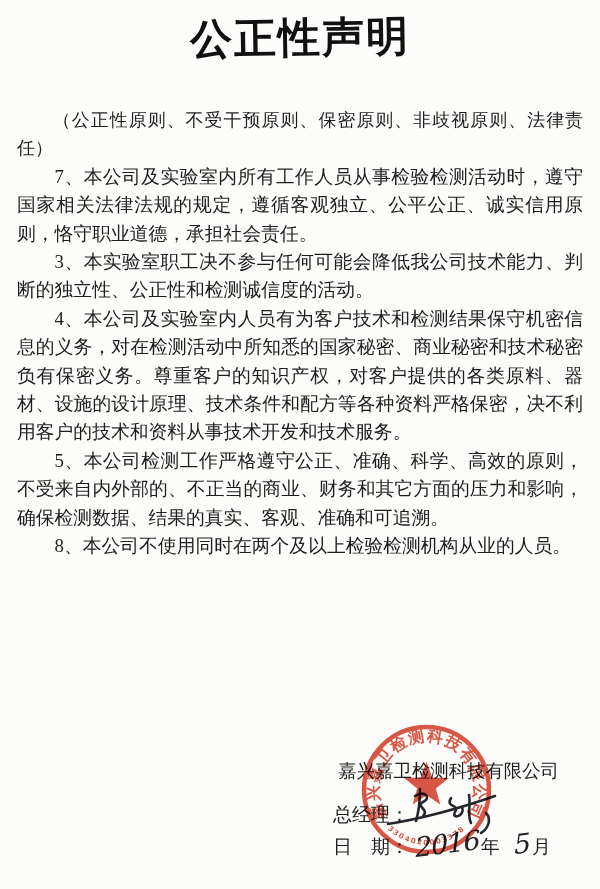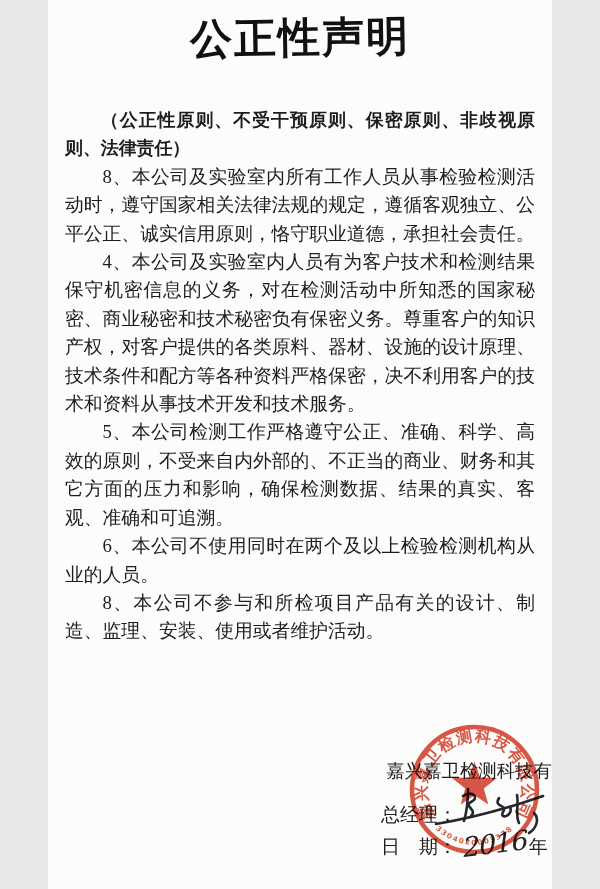--- a/index.html
+++ b/index.html
@@ -1,18 +1,18 @@
 <!DOCTYPE html>
 <html><head>
 <meta charset="utf-8">
 <style>
   html,body { margin:0; padding:0; background:#e8e8e8; }
   .page {
     position:relative;
-    width:504px; height:889px;
+    width:600px; height:889px;
     margin:0 auto;
     background:#fcfcfa;
     font-family:"Liberation Serif","DejaVu Serif",serif;
     color:#1d1d1d;
     overflow:hidden;
   }
   .title {
     margin:0;
     padding-top:10px;
     text-align:center;
@@ -24,21 +24,21 @@
   }
   .body-text {
     margin-top:40px;
     padding:0 17px;
     font-size:18.8px;
     line-height:28.4px;
     text-align:justify;
   }
   .body-text p { margin:0; text-indent:2em; }
   .principles {
-    font-weight:bold;
+    font-weight:normal;
     font-size:17.9px;
   }
   .signoff {
     position:absolute;
     left:333px; top:756px;
     width:226px;
     font-size:19px;
     line-height:31px;
   }
   .company-line { text-align:right; font-size:18.4px; white-space:nowrap; }
@@ -70,25 +70,25 @@
 </head>
 <body>
 
 <div class="page">
 
   <h1 class="title">公正性声明</h1>
 
   <div class="body-text">
     <p class="principles">（公正性原则、不受干预原则、保密原则、非歧视原则、法律责任）</p>
     <div id="clauses">
-        <p>8、本公司及实验室内所有工作人员从事检验检测活动时，遵守国家相关法律法规的规定，遵循客观独立、公平公正、诚实信用原则，恪守职业道德，承担社会责任。</p>
+        <p>7、本公司及实验室内所有工作人员从事检验检测活动时，遵守国家相关法律法规的规定，遵循客观独立、公平公正、诚实信用原则，恪守职业道德，承担社会责任。</p>
+        <p>3、本实验室职工决不参与任何可能会降低我公司技术能力、判断的独立性、公正性和检测诚信度的活动。</p>
         <p>4、本公司及实验室内人员有为客户技术和检测结果保守机密信息的义务，对在检测活动中所知悉的国家秘密、商业秘密和技术秘密负有保密义务。尊重客户的知识产权，对客户提供的各类原料、器材、设施的设计原理、技术条件和配方等各种资料严格保密，决不利用客户的技术和资料从事技术开发和技术服务。</p>
         <p>5、本公司检测工作严格遵守公正、准确、科学、高效的原则，不受来自内外部的、不正当的商业、财务和其它方面的压力和影响，确保检测数据、结果的真实、客观、准确和可追溯。</p>
-        <p>6、本公司不使用同时在两个及以上检验检测机构从业的人员。</p>
-        <p>8、本公司不参与和所检项目产品有关的设计、制造、监理、安装、使用或者维护活动。</p>
+        <p>8、本公司不使用同时在两个及以上检验检测机构从业的人员。</p>
       </div>
   </div>
 
   <div class="signoff">
     <div class="company-line">嘉兴嘉卫检测科技有限公司</div>
     <div class="manager-line">
       <span>总经理：</span>
       <svg class="sig-svg" width="118" height="52" viewBox="0 0 118 52">
         <g stroke="#26262e" stroke-width="2.6" fill="none" stroke-linecap="round">
           <path d="M3,39 C28,35 64,27 110,11"></path>

